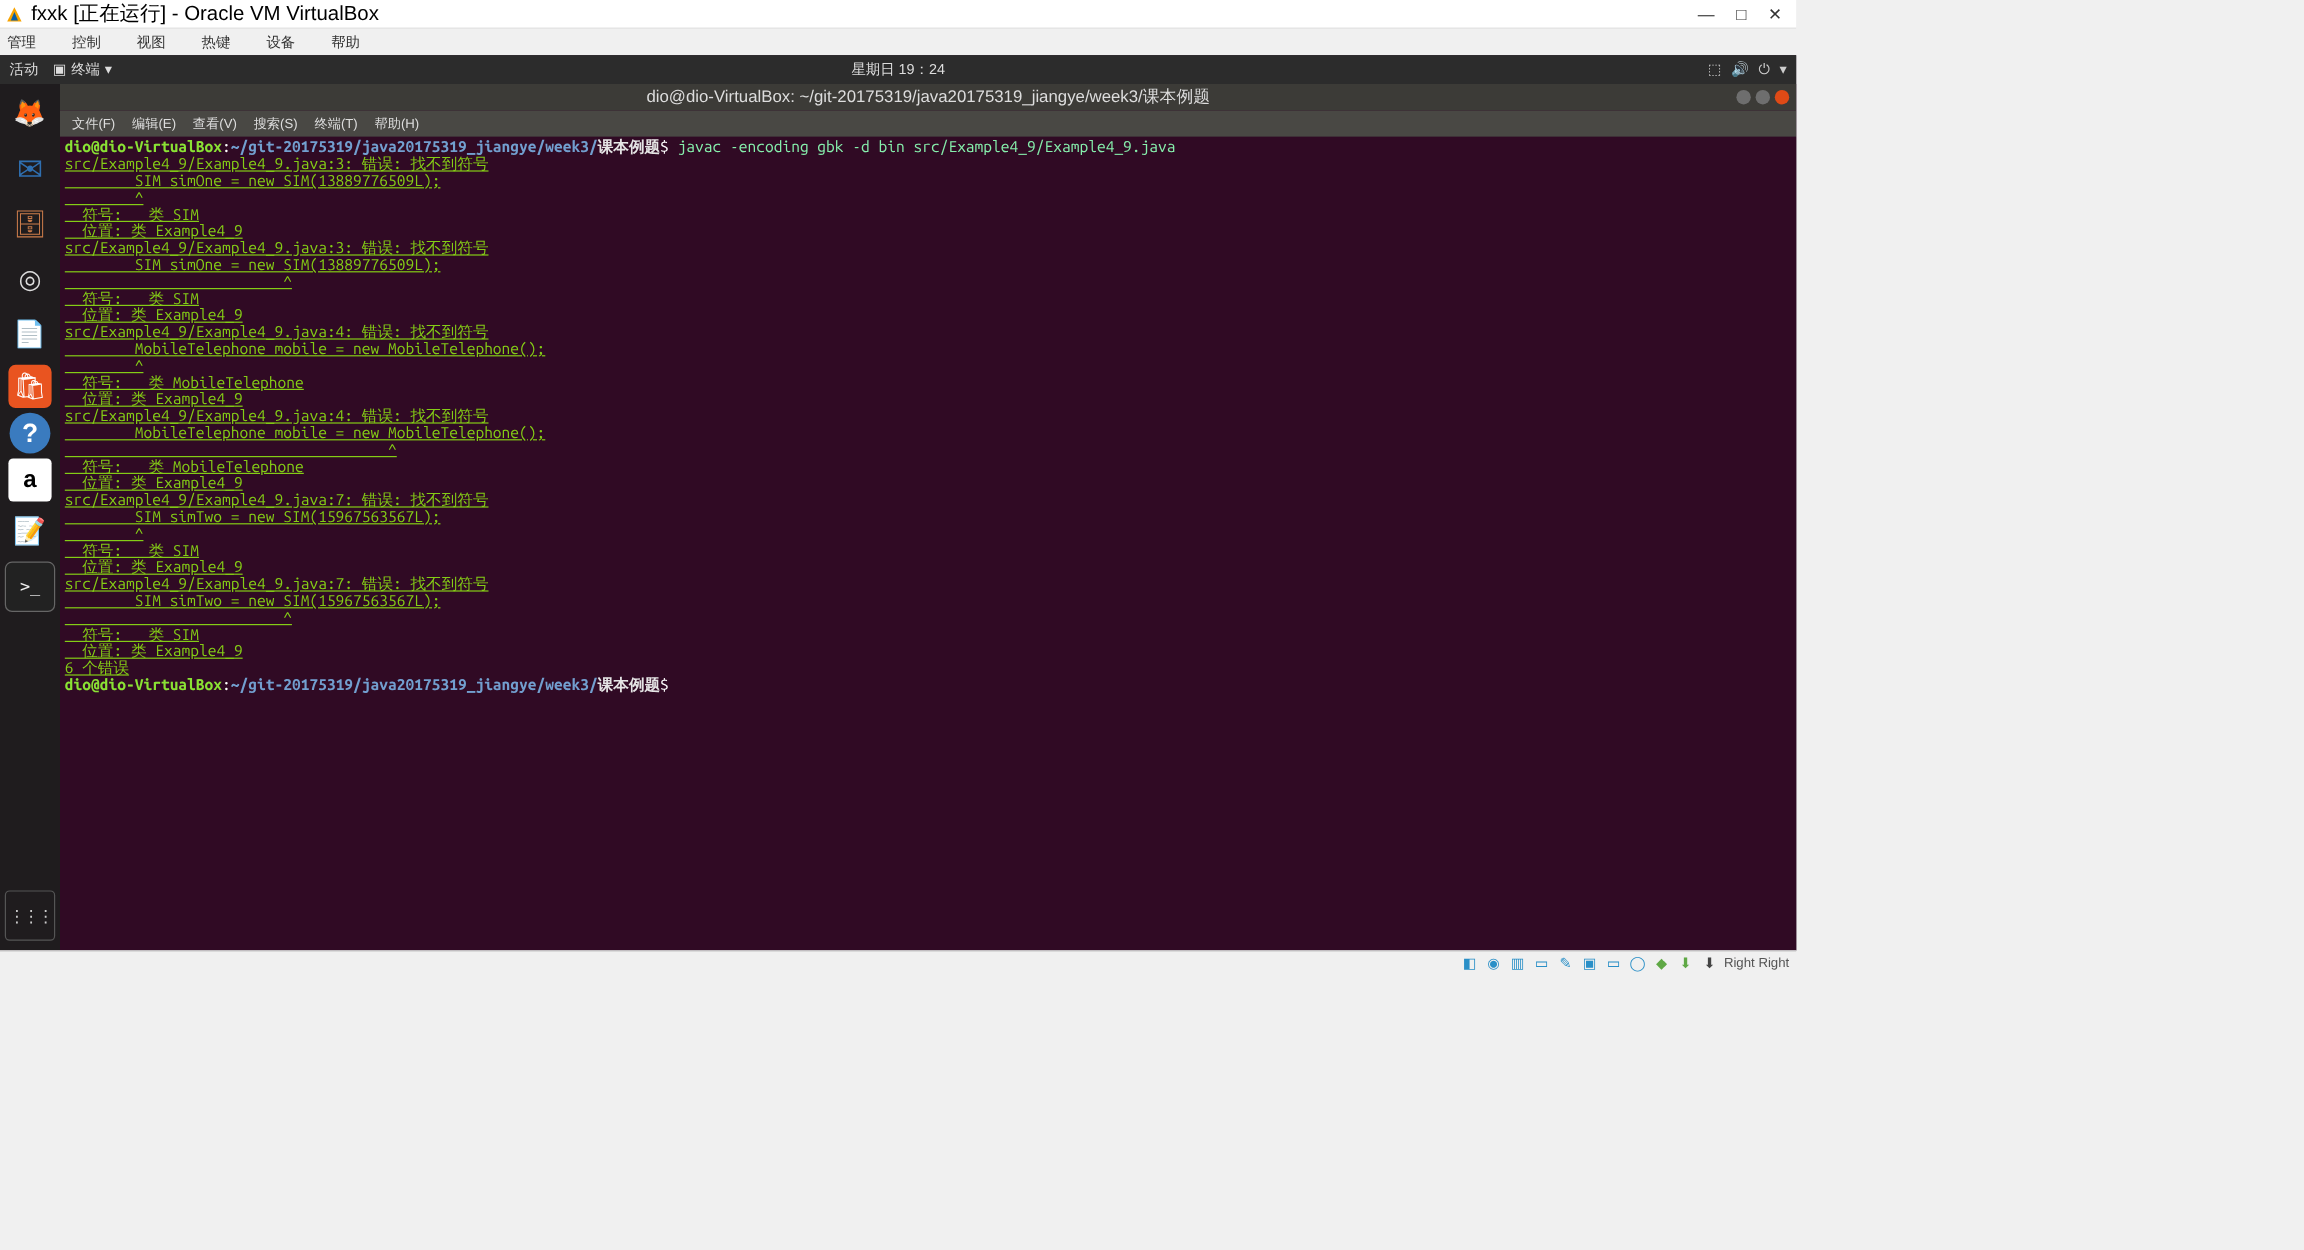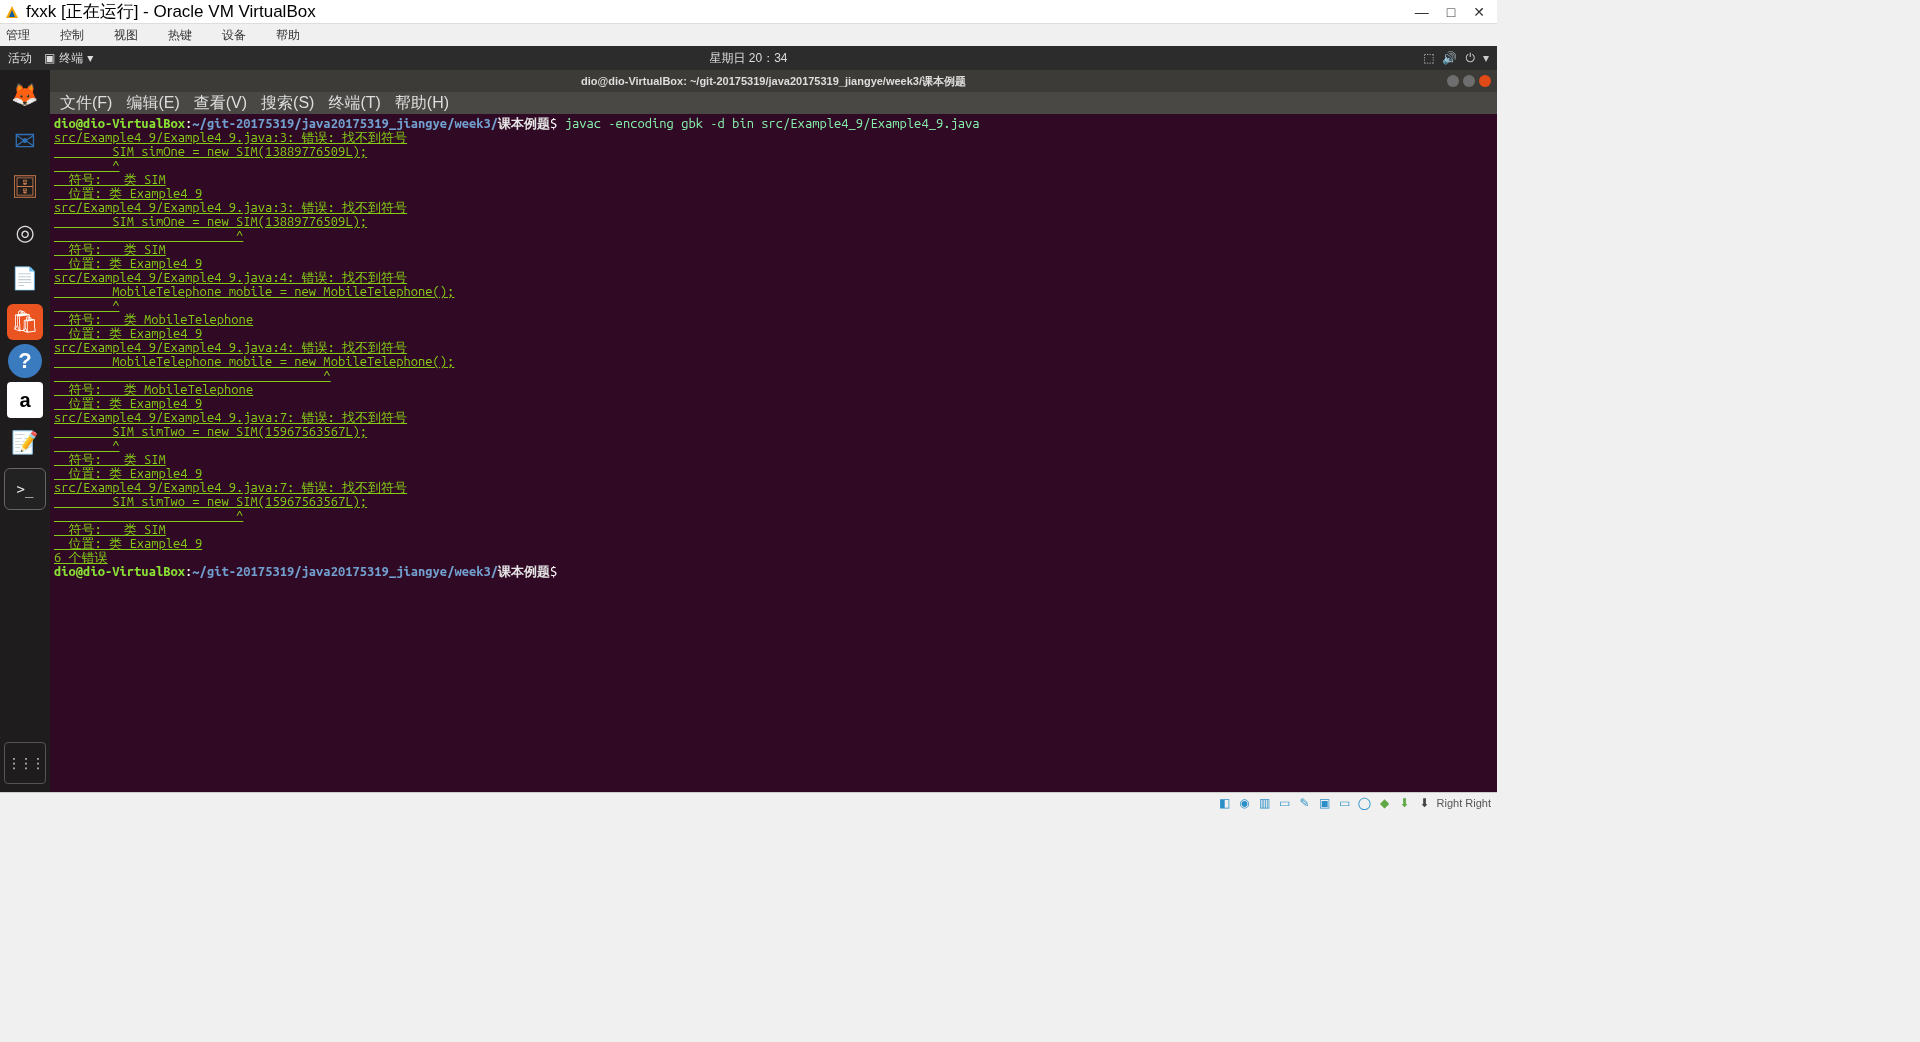--- a/index.html
+++ b/index.html
@@ -16,24 +16,24 @@
 .ubuntu-topbar .app-indicator { display:flex; align-items:center; gap:4px; }
 .ubuntu-topbar .clock { position:absolute; left:50%; transform:translateX(-50%); }
 .ubuntu-topbar .tray { margin-left:auto; display:flex; gap:8px; align-items:center; color:#ccc; }
 .ubuntu-body { flex:1; display:flex; background:#300a24; position:relative; }
 .ubuntu-dock { width:50px; background:rgba(30,30,30,0.9); display:flex; flex-direction:column; align-items:center; padding-top:4px; gap:4px; }
 .dock-item { width:42px; height:42px; border-radius:6px; display:flex; align-items:center; justify-content:center; font-size:22px; }
 .dock-item.active { background:rgba(255,255,255,0.15); }
 .dock-apps { border:1px solid #555; border-radius:4px; margin-top:auto; margin-bottom:8px; }
 .terminal-window { flex:1; display:flex; flex-direction:column; }
 .term-titlebar { height:22px; background:#3c3b37; display:flex; align-items:center; color:#ddd; font-size:12px; position:relative; }
-.term-titlebar .term-title { position:absolute; left:50%; transform:translateX(-50%); font-weight:bold; font-size:11px; }
+.term-titlebar .term-title { position:absolute; left:50%; transform:translateX(-50%); font-weight:normal; font-size:14px; }
 .term-titlebar .term-controls { position:absolute; right:6px; display:flex; gap:4px; }
 .term-titlebar .term-controls span { width:12px; height:12px; border-radius:50%; display:inline-block; }
-.term-menubar { height:22px; background:#494844; display:flex; align-items:center; padding:0 10px; gap:14px; color:#ddd; font-size:16px; }
+.term-menubar { height:22px; background:#494844; display:flex; align-items:center; padding:0 10px; gap:14px; color:#ddd; font-size:11px; }
 .term-body { flex:1; background:#300a24; color:#fff; font-family:"Ubuntu Mono","Consolas",monospace; font-size:13px; line-height:14px; padding:2px 4px; white-space:pre; overflow:hidden; }
 .prompt-user { color:#8ae234; font-weight:bold; }
 .prompt-path { color:#729fcf; font-weight:bold; }
 .prompt-cn { color:#e5e5e5; font-weight:bold; }
 .cmd { color:#86efac; }
 .err { color:#84cc16;text-decoration:underline; }
 .host-statusbar { position:absolute; bottom:0; left:0; right:0; height:20px; background:#f0f0f0; display:flex; align-items:center; justify-content:flex-end; padding:0 6px; gap:4px; font-size:11px; color:#555; border-top:1px solid #ccc; }
 .host-statusbar .st-icon { width:16px; height:16px; display:inline-flex; align-items:center; justify-content:center; font-size:12px; }
 </style>
 </head>
@@ -64,21 +64,21 @@
 </div>
 
 <div class="vm-desktop">
   <div class="ubuntu-topbar">
     <span class="activities">活动</span>
     <span class="app-indicator">
       <span>▣</span>
       <span>终端</span>
       <span>▾</span>
     </span>
-    <span class="clock">星期日 20：34</span>
+    <span class="clock">星期日 19：24</span>
     <span class="tray">
       <span>⬚</span>
       <span>🔊</span>
       <span>⏻</span>
       <span>▾</span>
     </span>
   </div>
 
   <div class="ubuntu-body">
     <div class="ubuntu-dock">

